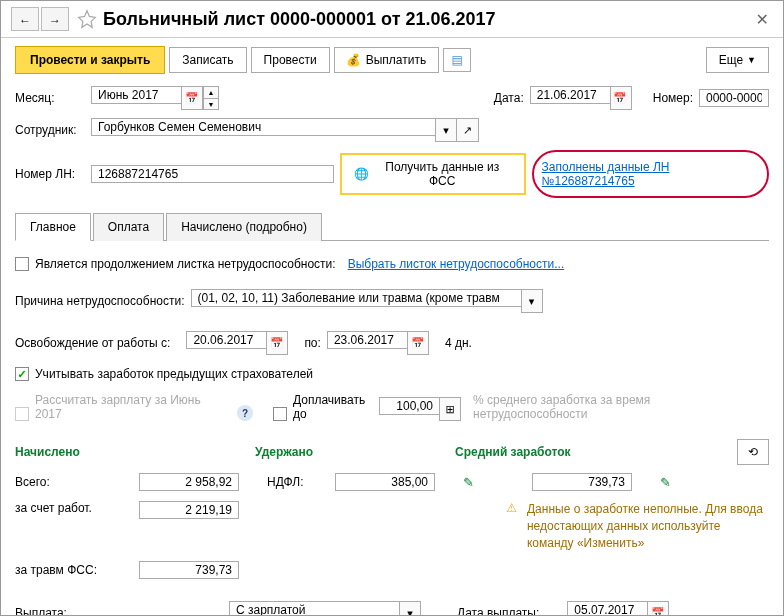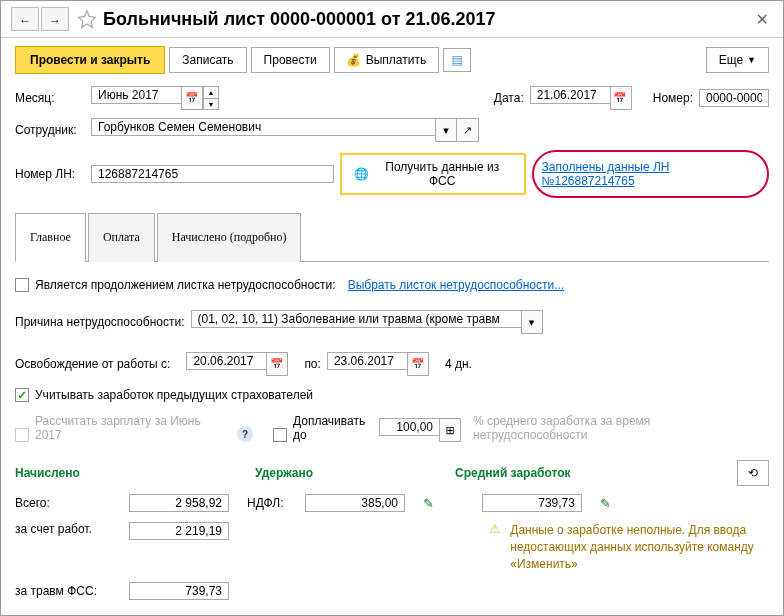--- a/index.html
+++ b/index.html
@@ -24,31 +24,31 @@
 .input-grp .input { border-right: none; }
 .input-grp .ibtn { width: 22px; height: 24px; border: 1px solid #aaa; background: #fafafa; display: flex; align-items: center; justify-content: center; cursor: pointer; font-size: 11px; }
 .input-grp .ibtn + .ibtn { border-left: none; }
 .spinners { display: flex; flex-direction: column; }
 .spinner-btn { width: 16px; height: 12px; border: 1px solid #aaa; background: #fafafa; font-size: 7px; display: flex; align-items: center; justify-content: center; cursor: pointer; }
 .spinner-btn:first-child { border-bottom: none; }
 .link { color: #0066cc; text-decoration: underline; cursor: pointer; }
 .link-circled { border: 2px solid #cc0033; border-radius: 50px; padding: 8px 8px; color: #0066cc; text-decoration: underline; cursor: pointer; }
 .btn-highlight { border: 2px solid #ffcc33; }
 .tabs { display: flex; margin: 10px 14px 0; border-bottom: 1px solid #aaa; }
-.tab { padding: 16px 14px; border: 1px solid #aaa; border-bottom: none; background: #f3f3f3; margin-right: 2px; cursor: pointer; position: relative; top: 1px; font-family: Liberation Serif, serif; }
+.tab { padding: 6px 14px; border: 1px solid #aaa; border-bottom: none; background: #f3f3f3; margin-right: 2px; cursor: pointer; position: relative; top: 1px; }
 .tab.active { background: #fff; border-bottom: 1px solid #fff; }
 .tab-body { padding: 10px 14px; }
 .checkbox-row { display: flex; align-items: center; gap: 6px; padding: 6px 0; }
 .chk { width: 14px; height: 14px; border: 1px solid #888; display: flex; align-items: center; justify-content: center; background: #fff; cursor: pointer; }
 .chk.checked::after { content: "✓"; color: #0a0; font-size: 11px; font-weight: bold; }
 .chk.disabled { border-color: #ccc; cursor: default; }
 .disabled-text { color: #aaa; }
 .help { width: 16px; height: 16px; border-radius: 50%; background: #d9e8f5; color: #336; font-size: 10px; display: flex; align-items: center; justify-content: center; font-weight: bold; margin-left: 6px; }
 .green { color: #0a8030; font-weight: bold; }
-.calc-row { display: flex; gap: 18px; padding: 2px 0; align-items: center; }
+.calc-row { display: flex; gap: 28px; padding: 2px 0; align-items: center; }
 .calc-label { min-width: 96px; }
 .pencil { color: #0a8030; cursor: pointer; font-size: 13px; }
 .refresh-btn { width: 32px; height: 26px; border: 1px solid #aaa; background: #fff; display: flex; align-items: center; justify-content: center; cursor: pointer; }
 .warn { color: #a07000; font-size: 12px; line-height: 1.4; }
 .warn-icon { color: #e6a817; margin-right: 4px; }
 .section-headers { display: flex; margin-top: 12px; margin-bottom: 6px; align-items: center; }
 svg { display: block; }
 </style>
 </head>
 <body>

